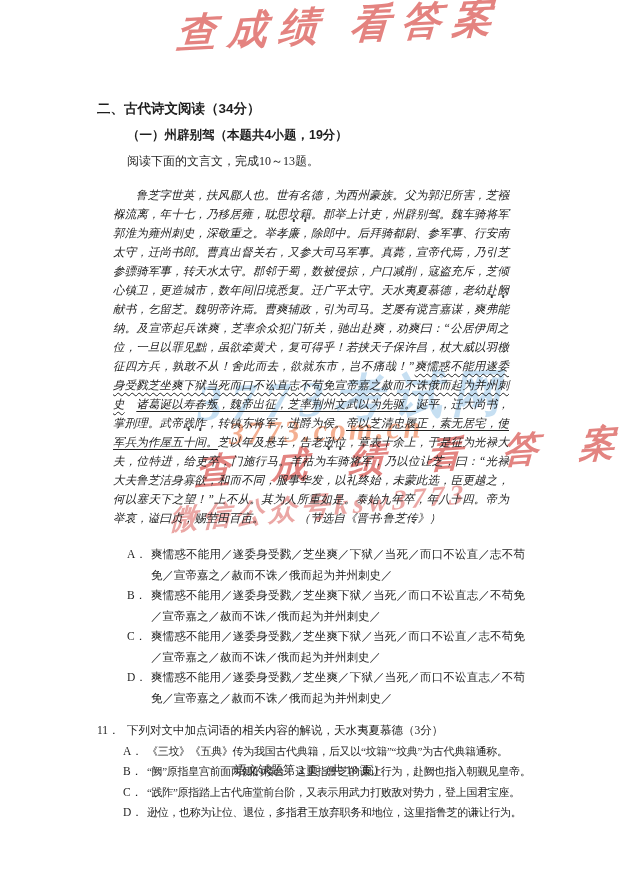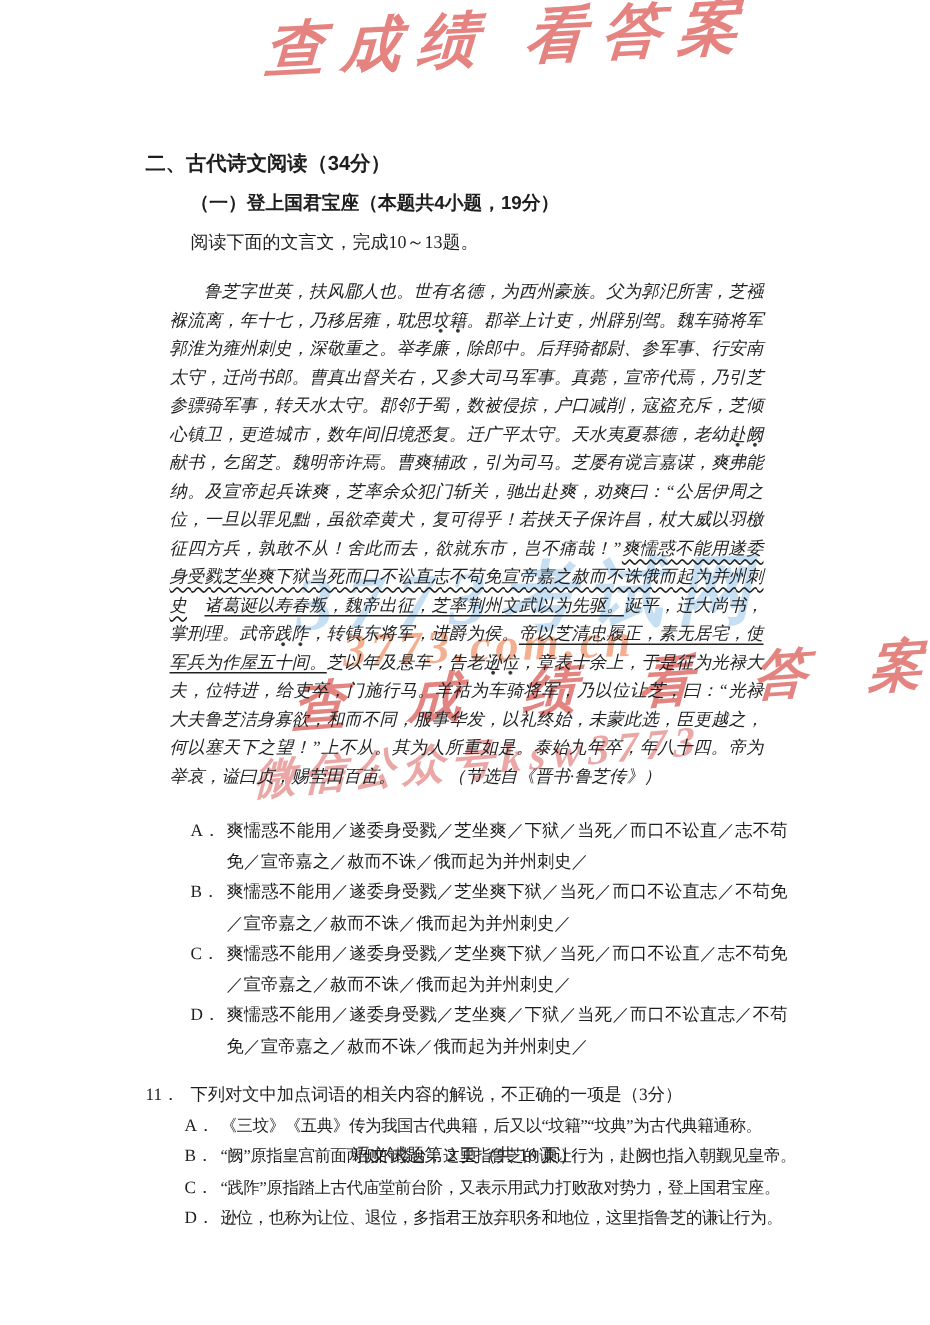--- a/index.html
+++ b/index.html
@@ -86,21 +86,21 @@
 <body>
 
 <div class="wm wm-top">查成绩 看答案</div>
 <div class="wm wm-site">3773考试网</div>
 <div class="wm wm-url">3773.com.cn</div>
 <div class="wm wm-score1">查 成 绩 看 答 案</div>
 <div class="wm wm-score2">微信公众号ksw3773</div>
 
 <div class="content">
   <div class="section-title">二、古代诗文阅读（34分）</div>
-  <div class="subtitle">（一）登上国君宝座（本题共4小题，19分）</div>
+  <div class="subtitle">（一）州辟别驾（本题共4小题，19分）</div>
   <div class="instruction">阅读下面的文言文，完成10～13题。</div>
 
   <p class="passage"><span class="seg-normal">鲁芝字世英，扶风郿人也。世有名德，为西州豪族。父为郭汜所害，芝襁褓流离，年十七，乃移居雍，耽思</span><span class="seg-dots">坟籍</span><span class="seg-normal">。郡举上计吏，州辟别驾。魏车骑将军郭淮为雍州刺史，深敬重之。举孝廉，除郎中。后拜骑都尉、参军事、行安南太守，迁尚书郎。曹真出督关右，又参大司马军事。真薨，宣帝代焉，乃引芝参骠骑军事，转天水太守。郡邻于蜀，数被侵掠，户口减削，寇盗充斥，芝倾心镇卫，更造城市，数年间旧境悉复。迁广平太守。天水夷夏慕德，老幼</span><span class="seg-dots">赴阙</span><span class="seg-normal">献书，乞留芝。魏明帝许焉。曹爽辅政，引为司马。芝屡有谠言嘉谋，爽弗能纳。及宣帝起兵诛爽，芝率余众犯门斩关，驰出赴爽，劝爽曰：“公居伊周之位，一旦以罪见黜，虽欲牵黄犬，复可得乎！若挟天子保许昌，杖大威以羽檄征四方兵，孰敢不从！舍此而去，欲就东市，岂不痛哉！”</span><span class="seg-wavy">爽懦惑不能用遂委身受戮芝坐爽下狱当死而口不讼直志不苟免宣帝嘉之赦而不诛俄而起为并州刺史</span><span class="seg-normal">　</span><span class="seg-underline">诸葛诞以寿春叛，魏帝出征，芝率荆州文武以为先驱。</span><span class="seg-normal">诞平，迁大尚书，掌刑理。武帝</span><span class="seg-dots">践阼</span><span class="seg-normal">，转镇东将军，进爵为侯。</span><span class="seg-underline">帝以芝清忠履正，素无居宅，使军兵为作屋五十间。</span><span class="seg-normal">芝以年及悬车，告老</span><span class="seg-dots">逊位</span><span class="seg-normal">，章表十余上，于是征为光禄大夫，位特进，给吏卒，门施行马。羊祜为车骑将军，乃以位让芝，曰：“光禄大夫鲁芝洁身寡欲，和而不同，服事华发，以礼终始，未蒙此选，臣更越之，何以塞天下之望！”上不从。其为人所重如是。泰始九年卒，年八十四。帝为举哀，谥曰贞，赐茔田百亩。</span><span class="seg-normal">　　　（节选自《晋书·鲁芝传》）</span></p>
 
   <div class="questions">
     <div class="q-block">
       <div>
           <div class="option">
             <span class="opt-label">A．</span>
             <span class="opt-text">爽懦惑不能用／遂委身受戮／芝坐爽／下狱／当死／而口不讼直／志不苟免／宣帝嘉之／赦而不诛／俄而起为并州刺史／</span>
@@ -116,21 +116,21 @@
           <div class="option">
             <span class="opt-label">D．</span>
             <span class="opt-text">爽懦惑不能用／遂委身受戮／芝坐爽／下狱／当死／而口不讼直志／不苟免／宣帝嘉之／赦而不诛／俄而起为并州刺史／</span>
           </div>
         </div>
     </div>
 
     <div class="q-block q-tight">
       <div class="q-stem">
         <span class="q-num">11．</span>
-        <span>下列对文中加点词语的相关内容的解说，不正确的一项是（3分）</span>
+        <span>下列对文中加点词语的相关内容的解说，天水夷夏慕德（3分）</span>
       </div>
       <div>
           <div class="option">
             <span class="opt-label">A．</span>
             <span class="opt-text">《三坟》《五典》传为我国古代典籍，后又以“坟籍”“坟典”为古代典籍通称。</span>
           </div>
           <div class="option">
             <span class="opt-label">B．</span>
             <span class="opt-text">“阙”原指皇宫前面两侧的楼台，这里指鲁芝的谦让行为，赴阙也指入朝觐见皇帝。</span>
           </div>

